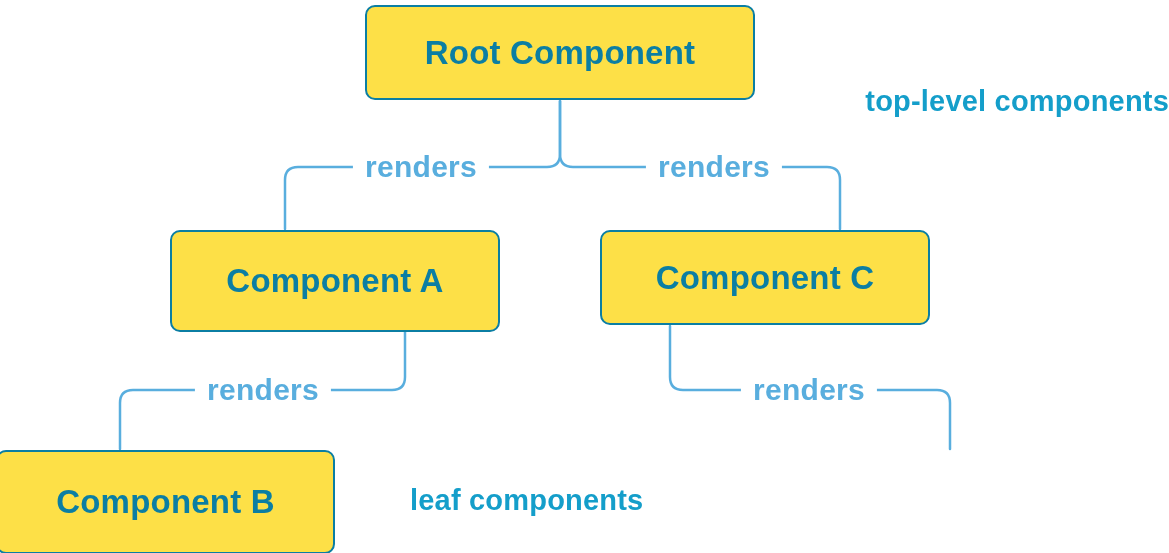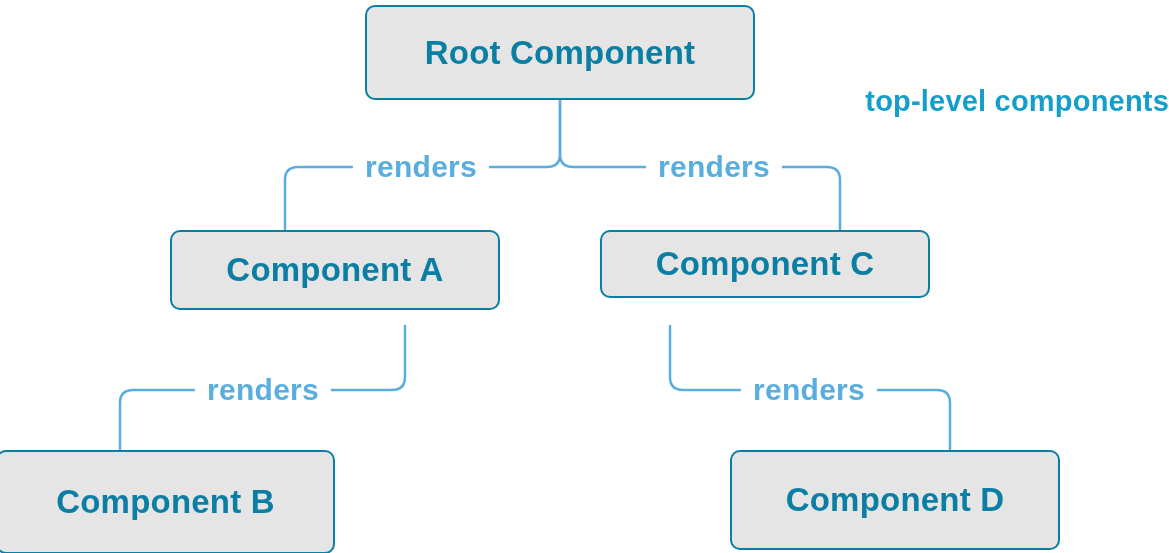--- a/index.html
+++ b/index.html
@@ -23,33 +23,33 @@
   }
   .edges-svg path{
     fill:none;
     stroke:var(--line);
     stroke-width:2.5;
     stroke-linecap:round;
   }
   .node{
     position:absolute;
     box-sizing:border-box;
-    background:#e5e5e5;
+    background:#fde047;
     border:2.5px solid var(--node-border);
     border-radius:10px;
     display:flex;align-items:center;justify-content:center;
     color:var(--node-text);
     font-size:33px;
     font-weight:700;
     letter-spacing:.2px;
     white-space:nowrap;
   }
   .node-root{left:365px;top:5px;width:390px;height:95px;}
-  .node-a{left:170px;top:230px;width:330px;height:80px;}
-  .node-c{left:600px;top:230px;width:330px;height:68px;}
+  .node-a{left:170px;top:230px;width:330px;height:102px;}
+  .node-c{left:600px;top:230px;width:330px;height:95px;}
   .node-b{left:-4px;top:450px;width:339px;height:104px;}
   .node-d{left:730px;top:450px;width:330px;height:100px;}
   .edge-label{
     position:absolute;
     transform:translate(-50%,-50%);
     background:var(--background);
     padding:0 12px;
     color:var(--edge-label-text);
     font-size:30px;
     font-weight:700;
@@ -88,18 +88,18 @@
   <span class="edge-label" style="left:809px;top:390px;">renders</span>
 
   <div class="node node-root">Root Component</div>
 
   <div class="node node-a">Component A</div>
 
   <div class="node node-c">Component C</div>
 
   <div class="node node-b">Component B</div>
 
-  <div class="node node-d">Component D</div>
 
   <span class="annotation annotation-top">top-level components</span>
 
+  <span class="annotation annotation-bottom">leaf components</span>
 
 </div>
 
 </body></html>

